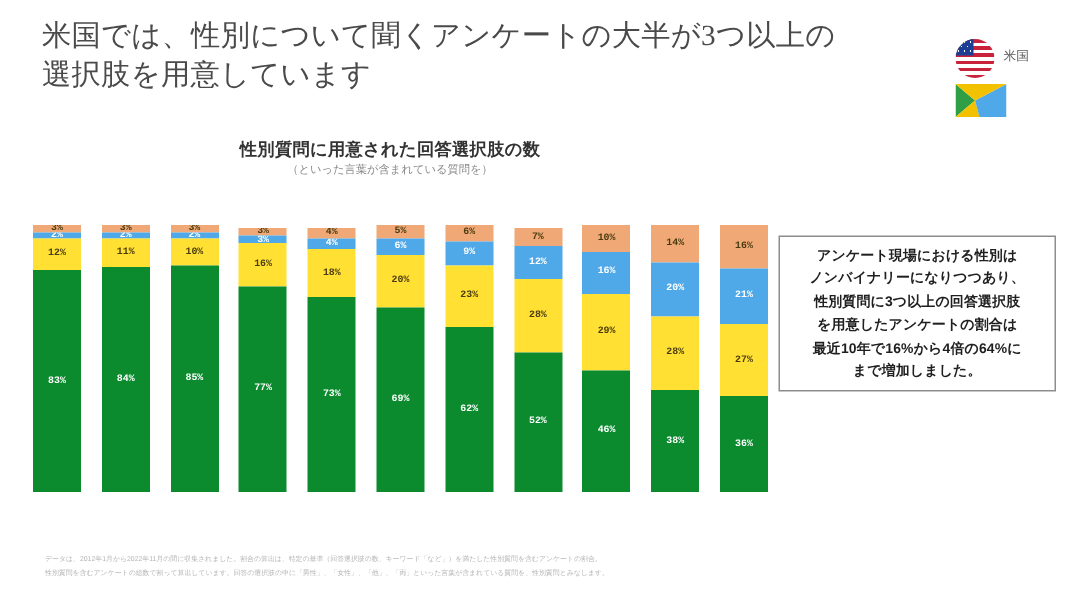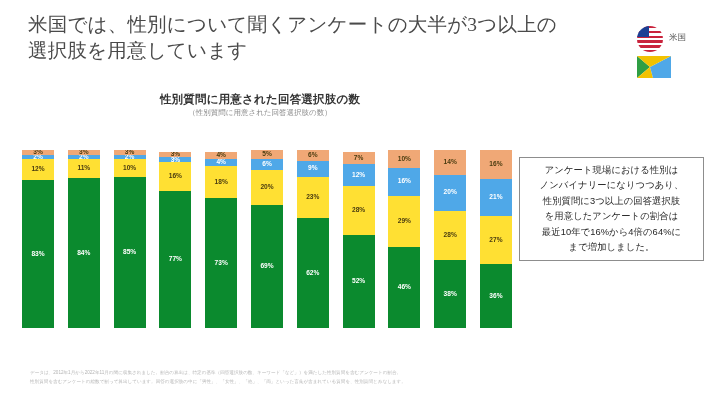--- a/index.html
+++ b/index.html
@@ -32,21 +32,21 @@
                radial-gradient(circle at 6px 2px,#fff 0.5px,transparent .6px),
                radial-gradient(circle at 10px 2px,#fff .5px,transparent .6px),
                radial-gradient(circle at 4px 5px,#fff .5px,transparent .6px),
                radial-gradient(circle at 8px 5px,#fff .5px,transparent .6px),
                radial-gradient(circle at 2px 8px,#fff .5px,transparent .6px),
                radial-gradient(circle at 6px 8px,#fff .5px,transparent .6px),
                radial-gradient(circle at 10px 8px,#fff .5px,transparent .6px);}
   #flag-label{position:absolute;left:34px;top:8px;font-size:8.5px;color:#5a5a5a;}
   #logo-mark{position:absolute;left:2px;top:32px;width:34px;height:22px;}
   
-  #chart-card{position:absolute;left:0;top:72px;width:520px;height:290px;}
+  #chart-card{position:absolute;left:0;top:72px;width:520px;height:290px;font-family:Liberation Mono, monospace;}
   #chart-title{
     position:absolute;left:0;top:20px;width:520px;text-align:center;
     font-size:11.5px;font-weight:bold;color:#333333;letter-spacing:.2px;
   }
   #chart-subtitle{
     position:absolute;left:0;top:36px;width:520px;text-align:center;
     font-size:7.5px;color:#8a8a8a;
   }
   #legend{position:absolute;left:0;top:58px;width:520px;height:14px;
     display:flex;justify-content:center;align-items:center;gap:26px;}
@@ -64,21 +64,21 @@
     display:flex;justify-content:space-between;}
   .axis-tick{width:32px;text-align:center;font-size:8.6px;color:#4a4a4a;}
   
   #callout{
     position:absolute;left:519px;top:157px;width:183px;height:102px;
     border:1px solid #8d8d8d;background:#ffffff;
     display:flex;align-items:center;justify-content:center;
   }
   #callout-text{
     width:163px;font-size:9.3px;line-height:15.5px;color:#1f1f1f;
-    font-weight:normal;text-align:center;white-space:pre-line;letter-spacing:.1px;
+    font-weight:bold;text-align:center;white-space:pre-line;letter-spacing:.1px;
   }
   
   #footnote{
     position:absolute;left:30px;top:369px;width:640px;
     font-size:4.6px;line-height:8.6px;color:#b5b5b5;white-space:pre-line;
   }
 </style>
 </head>
 <body>
 
@@ -100,21 +100,21 @@
         <polygon points="0,22 13,11 16,22" fill="#f2c200"></polygon>
         <polygon points="13,11 34,0 34,22 16,22" fill="#4FA8E8"></polygon>
         <polygon points="0,0 13,11 34,0" fill="#f2c200"></polygon>
       </svg>
     </div>
   </div>
 </div>
 
 <div id="chart-card">
   <div id="chart-title">性別質問に用意された回答選択肢の数</div>
-  <div id="chart-subtitle">（性別質問に用意された回答選択肢の数）</div>
+  <div id="chart-subtitle">（といった言葉が含まれている質問を）</div>
   <div id="plot">
       <div class="bar-col">
         <div class="seg dark-text" style="background: rgb(240, 168, 118); height: 5.34px; color: rgb(74, 60, 16);">3%</div>
         <div class="seg light-text" style="background: rgb(79, 168, 232); height: 3.56px; color: rgb(255, 255, 255);">2%</div>
         <div class="seg dark-text" style="background: rgb(255, 224, 51); height: 21.36px; color: rgb(74, 60, 16);">12%</div>
         <div class="seg light-text" style="background: rgb(11, 138, 46); height: 147.74px; color: rgb(255, 255, 255);">83%</div>
       </div>
       <div class="bar-col">
         <div class="seg dark-text" style="background: rgb(240, 168, 118); height: 5.34px; color: rgb(74, 60, 16);">3%</div>
         <div class="seg light-text" style="background: rgb(79, 168, 232); height: 3.56px; color: rgb(255, 255, 255);">2%</div>

